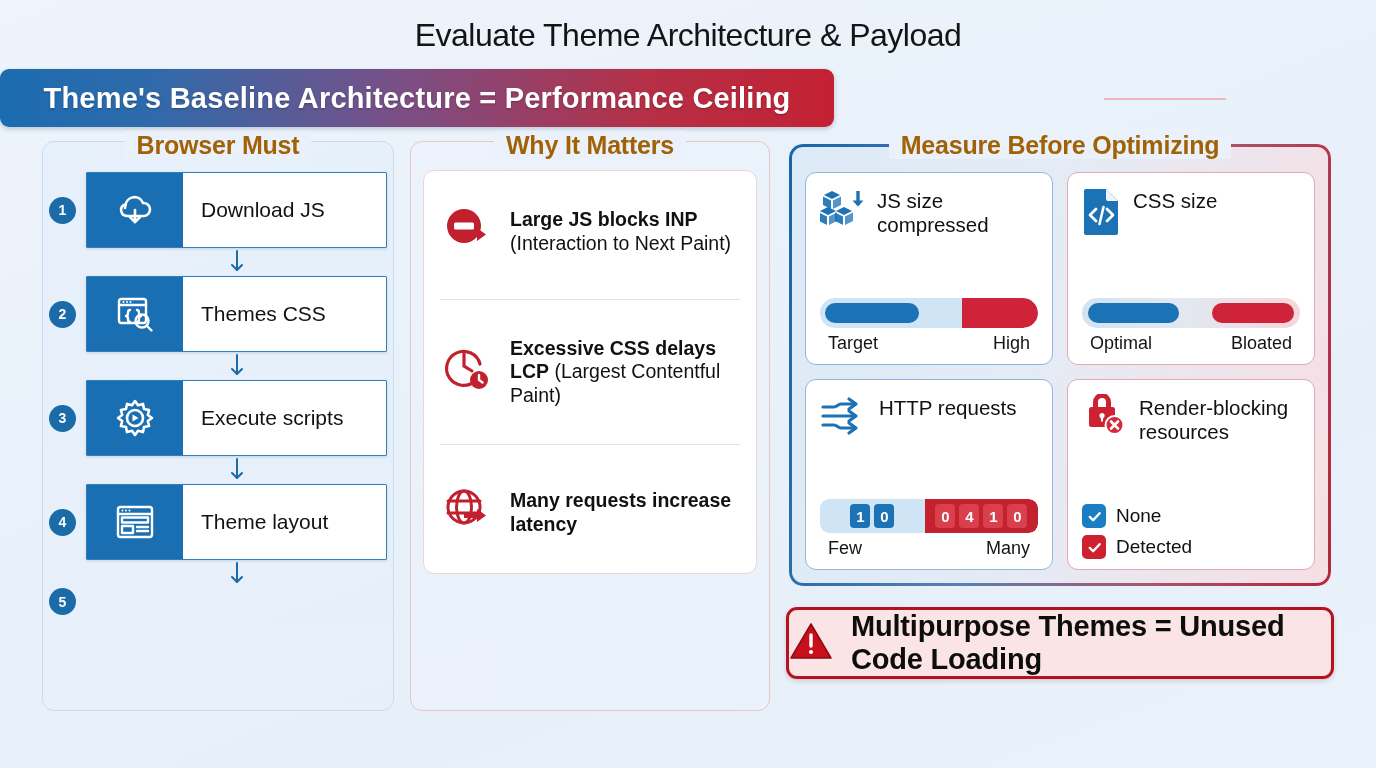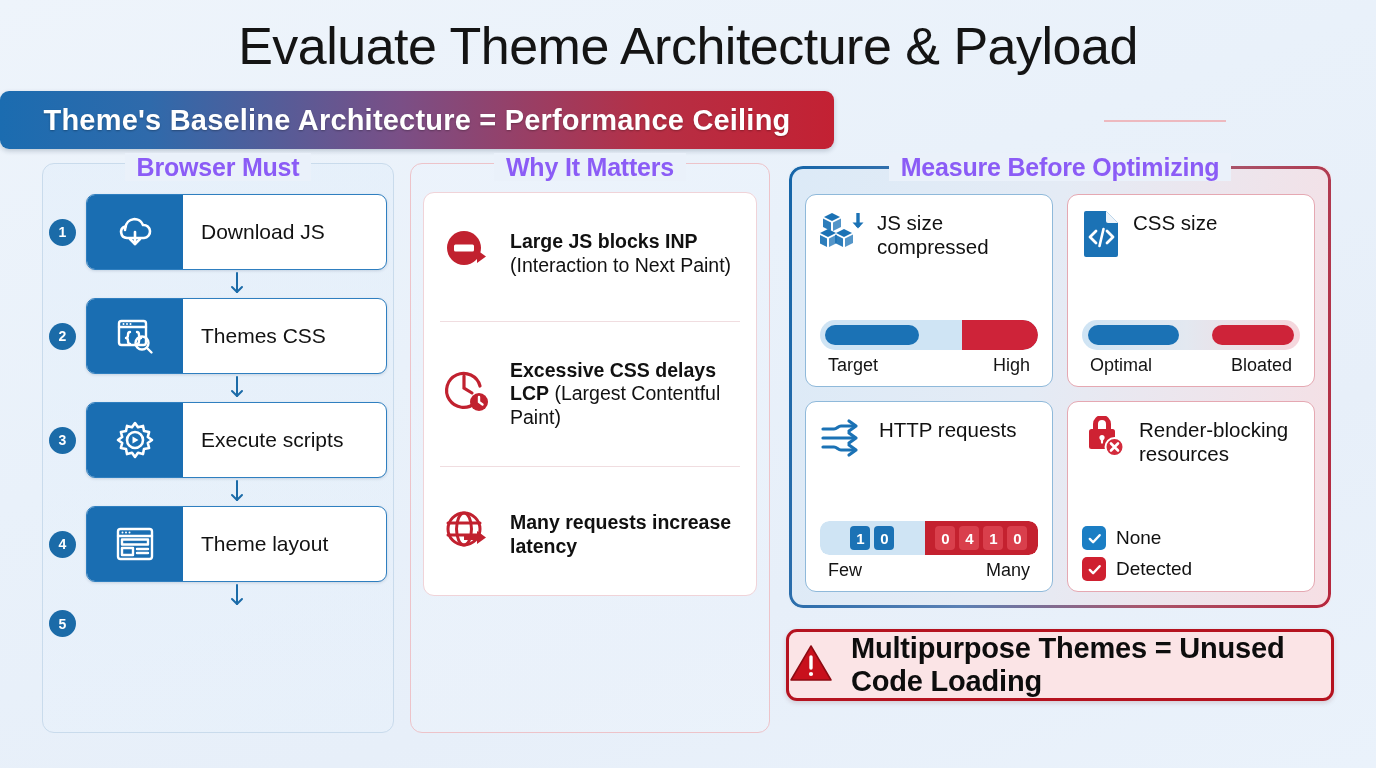--- a/index.html
+++ b/index.html
@@ -11,21 +11,21 @@
   }
 
   body {
     background: linear-gradient(160deg, #eef4fb 0%, #e9f1fa 40%, #e7eff9 70%, #eaf2fb 100%);
     position: relative;
   }
 
   
   .page-title {
     text-align: center;
-    font-size: 52px;
+    font-size: 32px;
     font-weight: 400;
     color: #141414;
     letter-spacing: -0.5px;
     padding-top: 18px;
     line-height: 1.1;
   }
 
   .banner-row {
     position: relative;
     height: 66px;
@@ -59,21 +59,21 @@
     display: flex;
     padding: 10px 40px 0 42px;
     gap: 16px;
     height: 580px;
   }
 
   .panel { position: relative; }
   .panel-title {
     position: absolute; top: -10px; left: 0; right: 0;
     text-align: center; z-index: 3;
-    font-size: 25px; font-weight: bold; color: #8b5cf6;
+    font-size: 25px; font-weight: bold; color: #a16207;
     letter-spacing: -0.2px;
   }
   .panel-title span { background: #eaf1fa; padding: 0 12px; }
 
   .panel-body {
     border-radius: 12px;
     height: 100%;
     padding: 26px 14px 12px;
   }
 
@@ -91,21 +91,21 @@
     background: #1b6ba8; color: #fff;
     font-size: 14px; font-weight: bold;
     display: flex; align-items: center; justify-content: center;
     flex: 0 0 auto;
   }
   .step-card {
     flex: 1; height: 76px;
     display: flex; align-items: stretch;
     background: #fff;
     border: 1.5px solid #2f7fc0;
-    border-radius: 9px;
+    border-radius: 1px;
     overflow: hidden;
     box-shadow: 0 1px 3px rgba(20,50,90,.16);
   }
   .step-icon {
     width: 96px; flex: 0 0 96px;
     background: #1a6eb2;
     display: flex; align-items: center; justify-content: center;
   }
   .step-icon svg { width: 48px; height: 48px; }
   .step-label {

